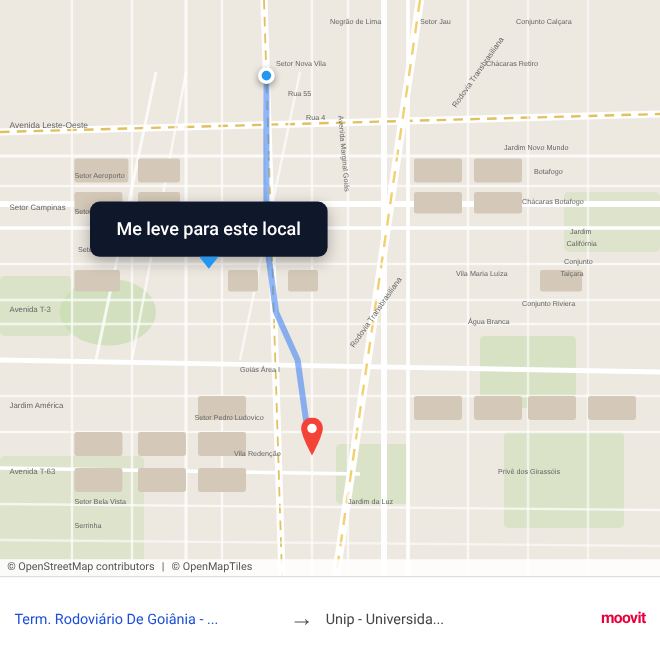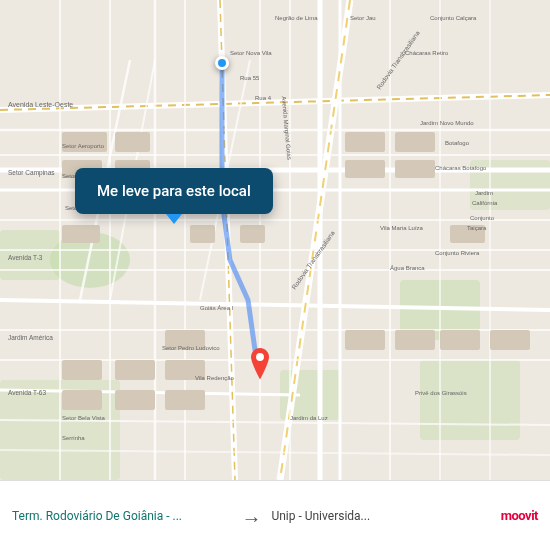--- a/index.html
+++ b/index.html
@@ -24,21 +24,21 @@
     #map-svg {
       width: 100%;
       height: 100%;
     }
 
     
     #tooltip-bubble {
       position: absolute;
       top: 168px;
       left: 75px;
-      background: #0c4a6e;
+      background: #0f172a;
       color: white;
       border-radius: 8px;
       padding: 14px 22px;
       font-size: 15px;
       font-weight: 500;
       white-space: nowrap;
       box-shadow: 0 4px 12px rgba(0,0,0,0.3);
       z-index: 10;
     }
     #tooltip-bubble::after {
@@ -107,21 +107,21 @@
     #route-from {
       flex: 1;
       display: flex;
       flex-direction: column;
       justify-content: center;
       overflow: hidden;
     }
 
     #route-from-label {
       font-size: 12px;
-      color: #0f766e;
+      color: #1d4ed8;
       white-space: nowrap;
       overflow: hidden;
       text-overflow: ellipsis;
     }
 
     #arrow-container {
       display: flex;
       align-items: center;
       padding: 0 10px;
       color: #555;
@@ -293,20 +293,25 @@
 
   
   <div id="red-pin">
     <svg viewBox="0 0 24 32" xmlns="http://www.w3.org/2000/svg">
       <path d="M12 0C7.58 0 4 3.58 4 8c0 5.25 8 20 8 20s8-14.75 8-20c0-4.42-3.58-8-8-8z" fill="#F44336"></path>
       <circle cx="12" cy="8" r="3.5" fill="white"></circle>
     </svg>
   </div>
 
   
+  <div id="attribution">
+    <span>© OpenStreetMap contributors</span>
+    <span>|</span>
+    <span>© OpenMapTiles</span>
+  </div>
 </div>
 
 <div id="bottom-bar">
   <div id="route-from">
     <span id="route-from-label">Term. Rodoviário De Goiânia - ...</span>
   </div>
 
   <div id="arrow-container">
     <span>→</span>
   </div>

